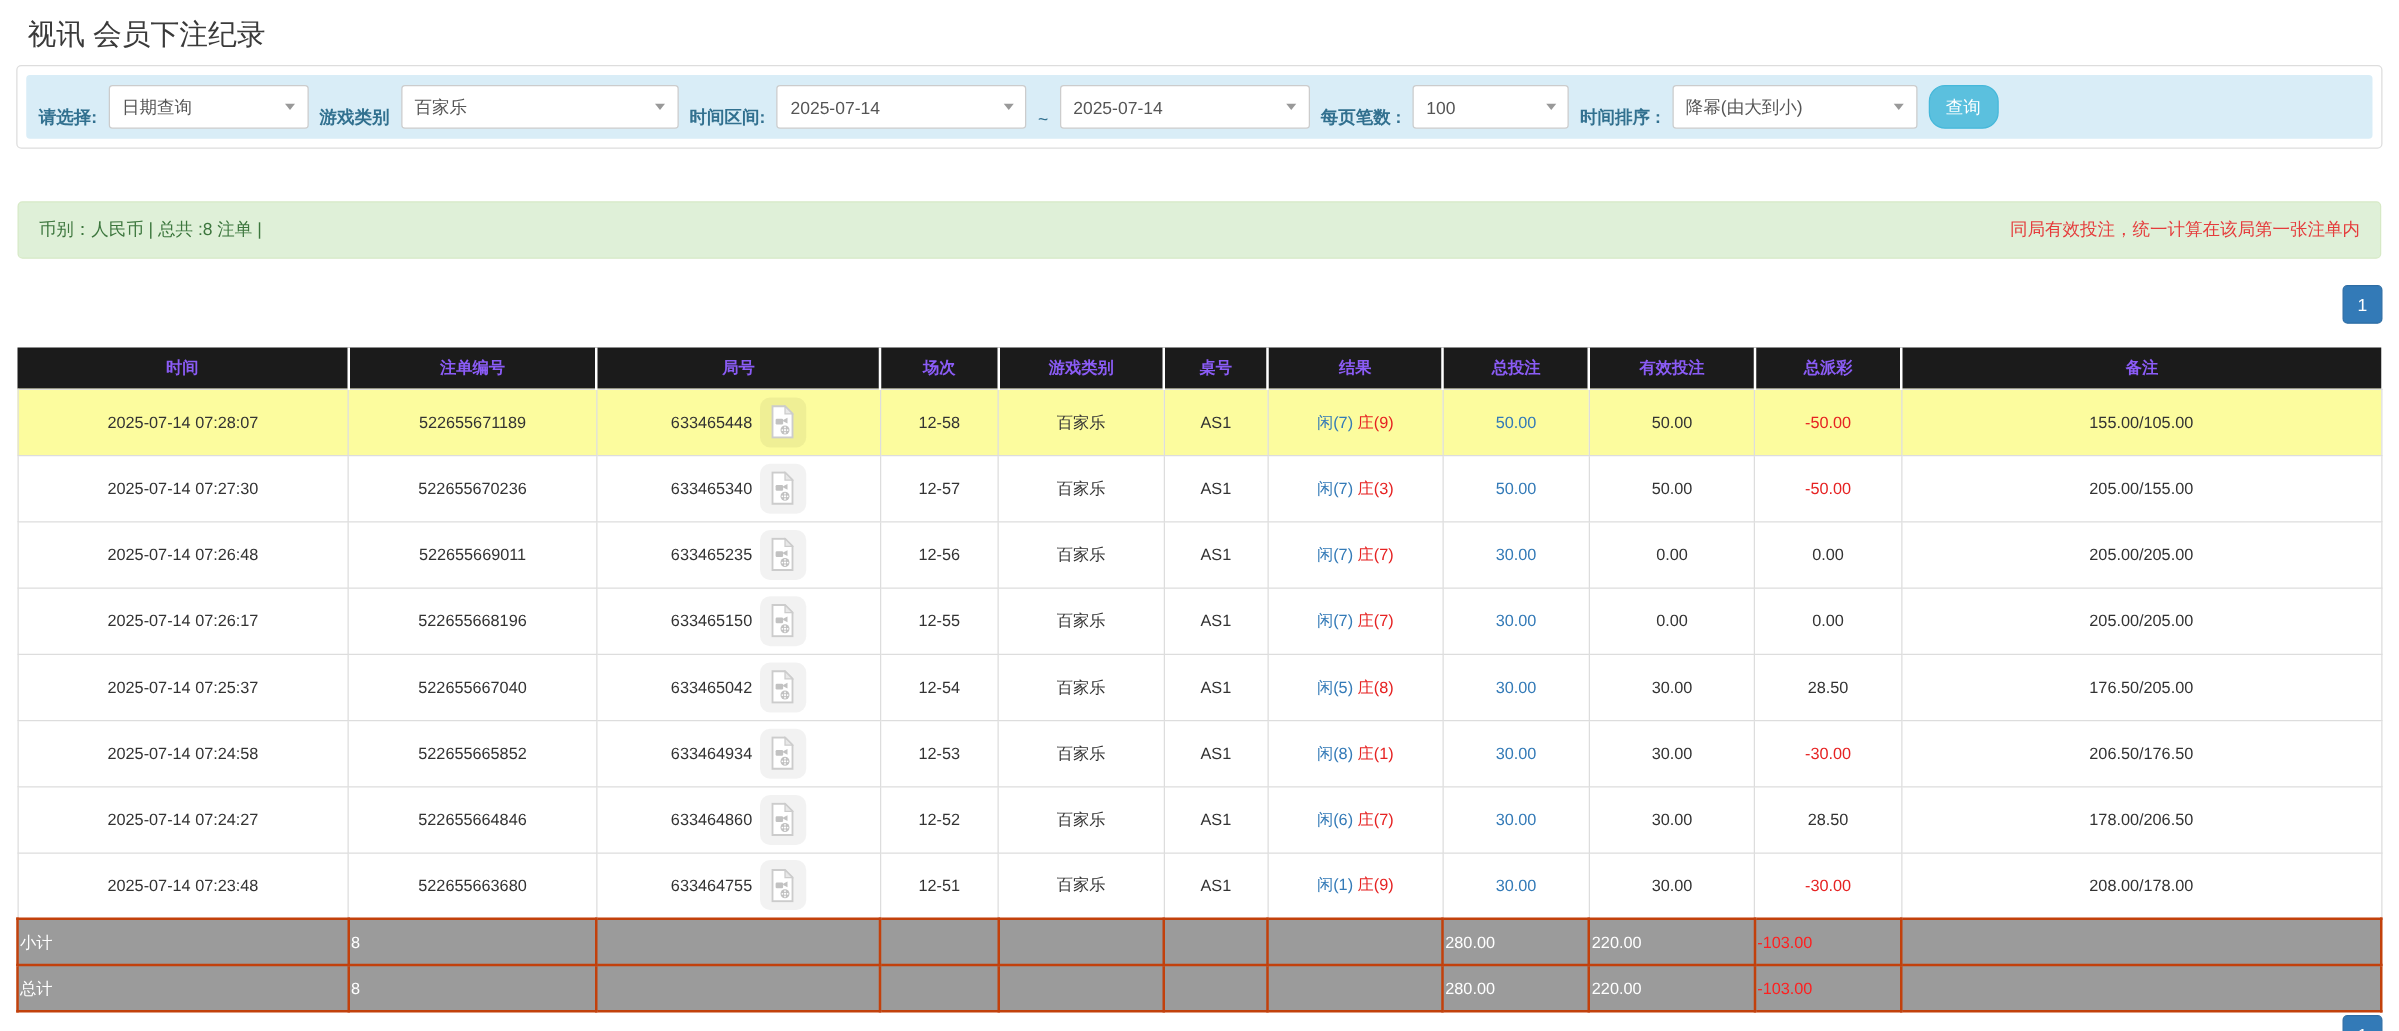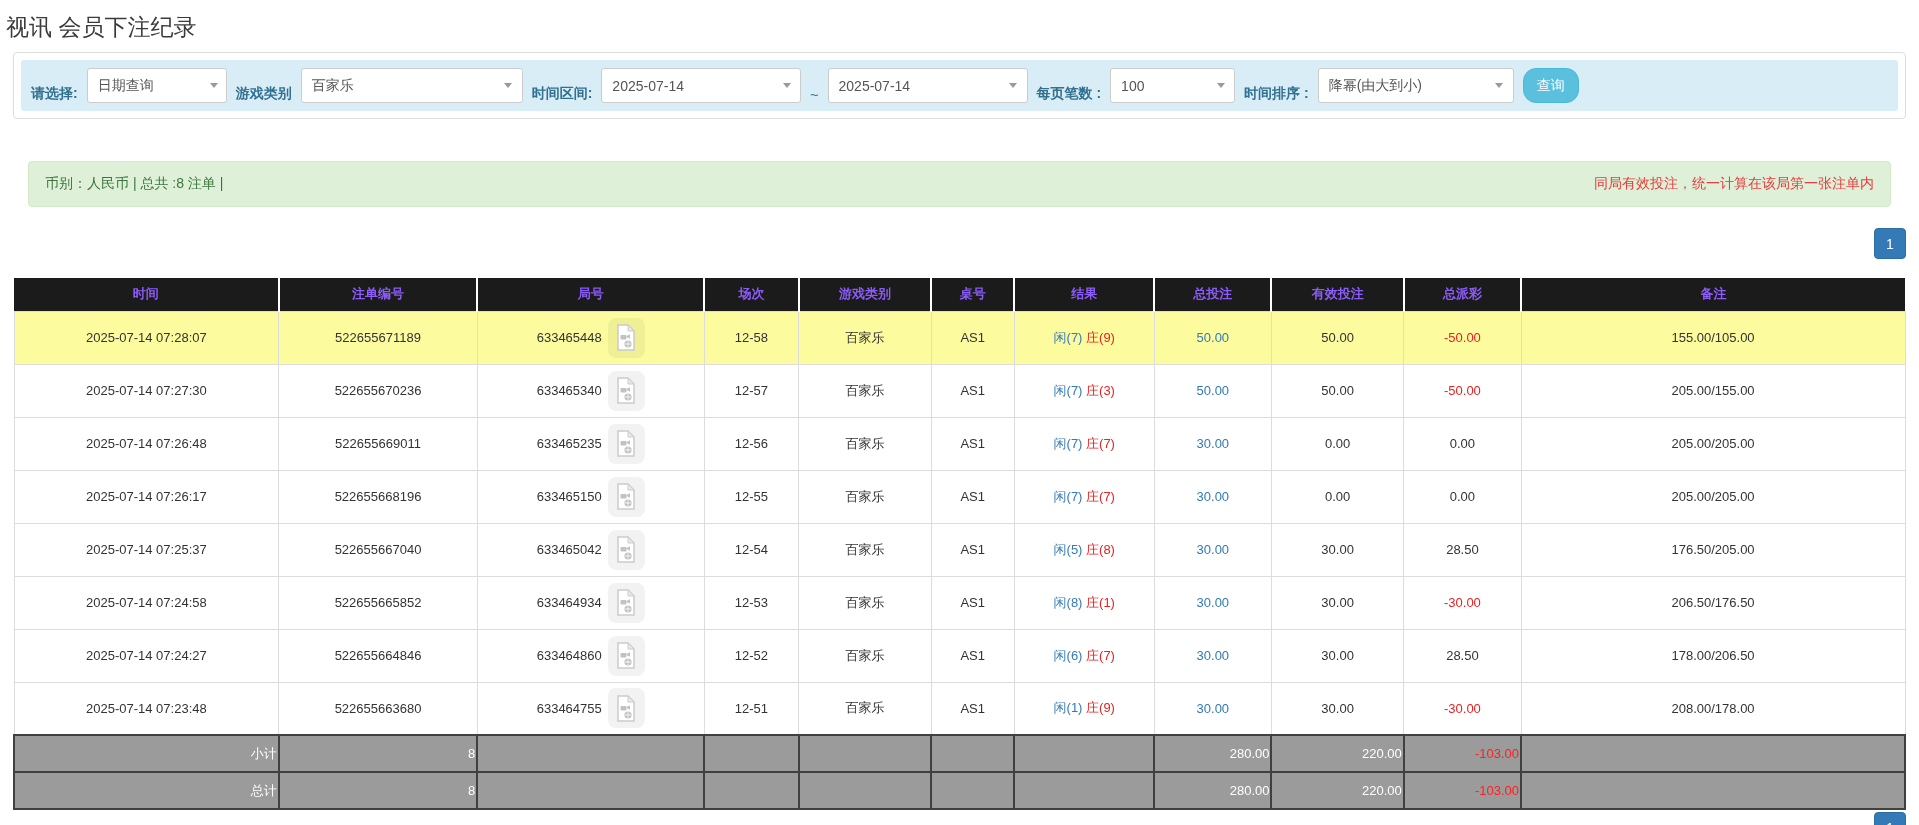--- a/index.html
+++ b/index.html
@@ -1,53 +1,53 @@
 <!DOCTYPE html>
 <html><head>
 <meta charset="utf-8">
 <style>
   * { box-sizing: border-box; }
   html,body { margin:0; padding:0; background:#fff; }
   body { font-family:"Liberation Sans","DejaVu Sans",sans-serif; }
   .page { position:relative; width:1919px; height:825px; overflow:hidden; background:#fff; }
 
-  .page-title { font-size:23px; color:#3a3a3a; padding:12px 0 9px 6px; font-weight:normal; }
+  .page-title { font-size:23px; color:#3a3a3a; padding:12px 0 9px 22px; font-weight:normal; }
 
   
   .filter-panel { margin:0 13px; border:1px solid #ddd; border-radius:4px; padding:7px; background:#fff; }
   .filter-bar { background:#d9edf7; border-radius:3px; padding:8px 10px; display:flex; align-items:flex-end; gap:9px; }
   .f-label { color:#31708f; font-weight:bold; font-size:14px; white-space:nowrap; }
   .tilde { color:#31708f; font-size:14px; }
   .select { display:inline-flex; background:#fff; border:1px solid #ccc; border-radius:3px; height:35px; align-items:stretch; overflow:hidden; }
   .select .value { flex:1; display:flex; align-items:center; padding:0 10px; font-size:14px; color:#555; white-space:nowrap; }
   .select .caret-box { width:27px; display:flex; align-items:center; justify-content:center; }
   .caret { width:0; height:0; border-left:4px solid transparent; border-right:4px solid transparent; border-top:5px solid #999; }
-  .w-select1 { width:140px;gap:39px; } .w-game { width:222px; } .w-date { width:200px; }
+  .w-select1 { width:160px;gap:39px; } .w-game { width:222px; } .w-date { width:200px; }
   .w-size { width:125px;gap:28px; } .w-sort { width:196px;gap:24px; }
   .btn-search { background:#5bc0de; border:1px solid #46b8da; color:#fff; font-size:14px; height:35px; padding:0 13px; border-radius:13px; cursor:pointer; }
 
   
-  .summary { background:#dff0d8; border:1px solid #d6e9c6; border-radius:4px; height:46px; display:flex; align-items:center; justify-content:space-between; padding:0 16px; margin:42px 28px 0; }
+  .summary { background:#dff0d8; border:1px solid #d6e9c6; border-radius:4px; height:46px; display:flex; align-items:center; justify-content:space-between; padding:0 16px; margin:42px 14px 0; }
   .summary-left { color:#3c763d; font-size:14px; }
   .summary-right { color:#e53c3c; font-size:14px; }
 
   
   .pagination-top { display:flex; justify-content:flex-end; margin:21px 13px 0; }
   .page-btn { background:#337ab7; border:1px solid #2e6da4; color:#fff; min-width:32px; height:31px; border-radius:4px; display:flex; align-items:center; justify-content:center; font-size:14px; cursor:pointer; }
   .pagination-bottom { position:absolute; right:13px; top:812px; }
 
   
   table.bets { width:1893px; margin:19px 13px 0; border-collapse:collapse; font-size:13px; color:#333; table-layout:fixed; }
   thead th { background:#1b1b1b; color:#8b5cf6; font-weight:bold; height:33px; border-right:2px solid #fff; font-size:13px; }
   thead th:last-child { border-right:none; }
   tbody td { height:53px; text-align:center; border:1px solid #ddd; background:#fff; vertical-align:middle; }
   tr.highlight td { background:#fcfc9e; }
   .blue { color:#337ab7; }
   .red { color:#e62222; }
-  tfoot td { background:#9b9b9b; color:#fff; height:37px; border:2px solid #404040; text-align:right; font-size:13px; vertical-align:middle; }
+  tfoot td { background:#9b9b9b; color:#fff; height:37px; border:2px solid #c2410c; text-align:left; font-size:13px; vertical-align:middle; }
   tfoot .red { color:#ff1f1f; }
 
   .video-btn { display:inline-flex; align-items:center; justify-content:center; width:37px; height:40px; border-radius:8px; background:rgba(0,0,0,0.05); margin-left:6px; vertical-align:middle; cursor:pointer; border:none; }
   .round-cell-inner { display:inline-flex; align-items:center; }
 </style>
 </head>
 <body>
 
 <div class="page">
 

